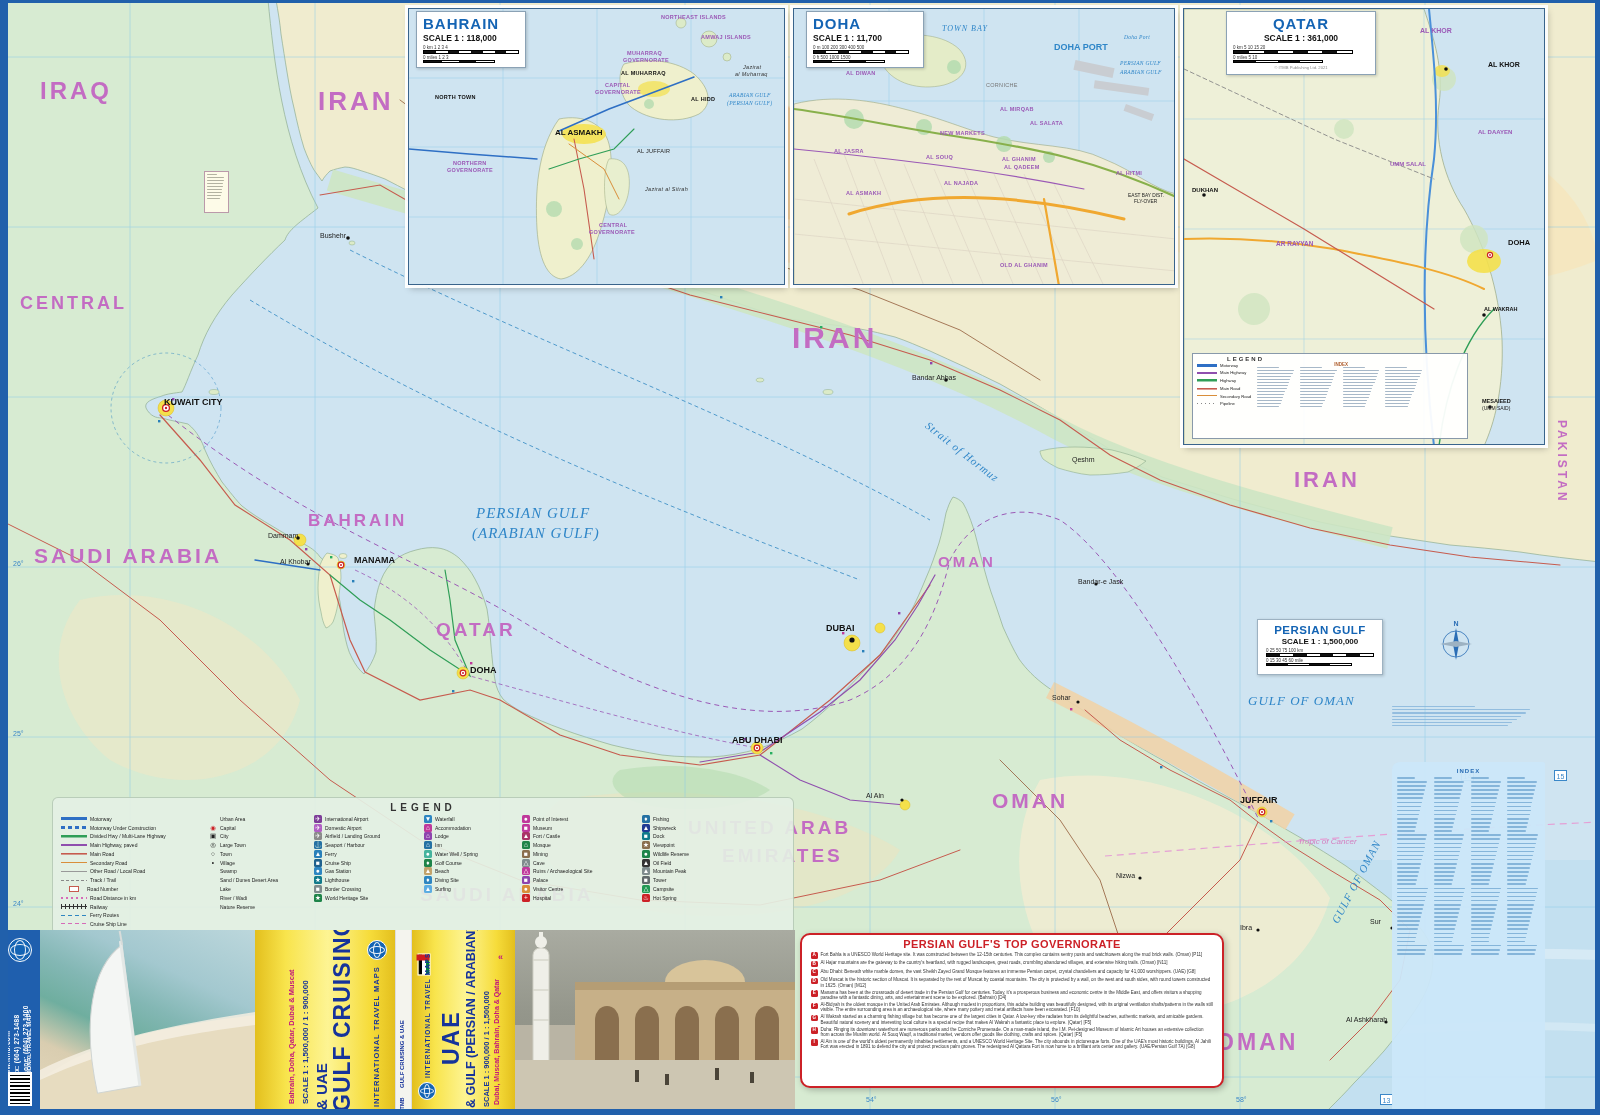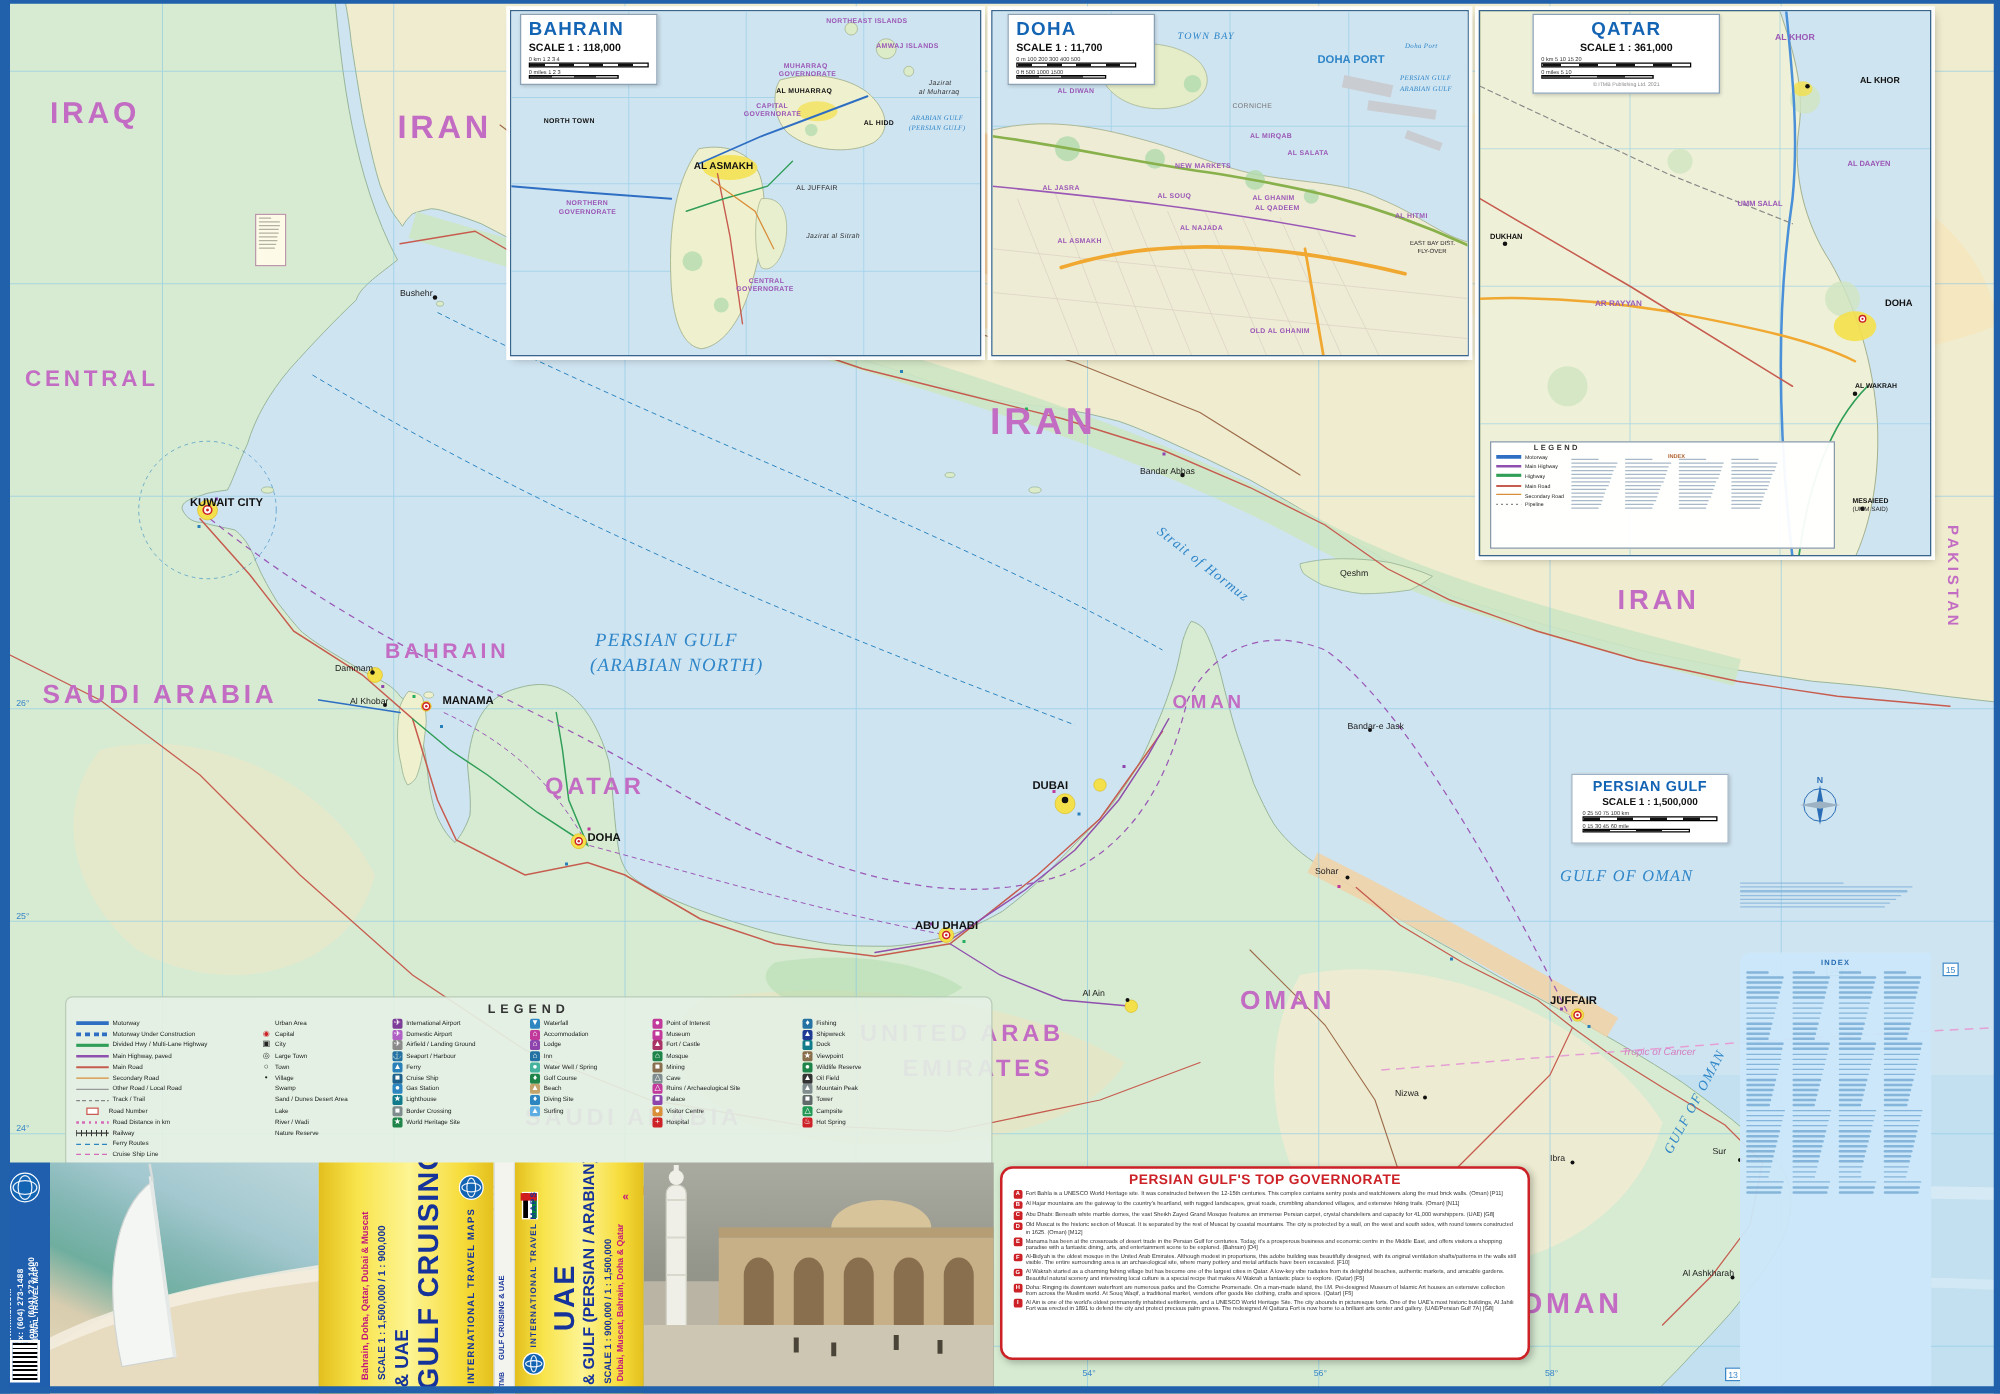--- a/index.html
+++ b/index.html
@@ -330,28 +330,28 @@
       <span class="lbl country" style="left: 436px; top: 620px; font-size: 19px;">QATAR</span>
       <span class="lbl country" style="left: 688px; top: 818px; font-size: 19px;">UNITED  ARAB</span>
       <span class="lbl country" style="left: 722px; top: 846px; font-size: 19px;">EMIRATES</span>
       <span class="lbl country" style="left: 938px; top: 554px; font-size: 15px;">OMAN</span>
       <span class="lbl country" style="left: 992px; top: 790px; font-size: 21px;">OMAN</span>
       <span class="lbl country" style="left: 1216px; top: 1030px; font-size: 23px;">OMAN</span>
       <span class="lbl country" style="left: 1568px; top: 420px; font-size: 12px; transform: rotate(90deg); transform-origin: left top;">PAKISTAN</span>
     </div>
   <div class="abs" style="left:0;top:0;width:1600px;height:1115px;">
       <span class="lbl sea" style="left: 476px; top: 506px; font-size: 15px;">PERSIAN GULF</span>
-      <span class="lbl sea" style="left: 472px; top: 526px; font-size: 15px;">(ARABIAN NORTH)</span>
+      <span class="lbl sea" style="left: 472px; top: 526px; font-size: 15px;">(ARABIAN GULF)</span>
       <span class="lbl sea" style="left: 1248px; top: 694px; font-size: 13px;">GULF OF OMAN</span>
       <span class="lbl sea" style="left: 1330px; top: 920px; font-size: 11px; transform: rotate(-62deg); transform-origin: left top;">GULF OF OMAN</span>
       <span class="lbl sea" style="left: 930px; top: 420px; font-size: 11px; transform: rotate(38deg); transform-origin: left top;">Strait of Hormuz</span>
       <span class="lbl tropic" style="left: 1298px; top: 838px; font-size: 8px;">Tropic of Cancer</span>
     </div>
   <div class="abs" style="left:0;top:0;width:1600px;height:1115px;">
-      <span class="lbl cap" style="left: 124px; top: 398px; padding-left: 28px;">KUWAIT CITY</span>
+      <span class="lbl cap" style="left: 136px; top: 398px; padding-left: 28px;">KUWAIT CITY</span>
       <span class="lbl cap" style="left: 354px; top: 556px;">MANAMA</span>
       <span class="lbl cap" style="left: 470px; top: 666px;">DOHA</span>
       <span class="lbl cap" style="left: 732px; top: 736px;">ABU DHABI</span>
       <span class="lbl cap" style="left: 826px; top: 624px;">DUBAI</span>
       <span class="lbl cap" style="left: 1240px; top: 796px;">JUFFAIR</span>
     </div>
   <div class="abs" style="left:0;top:0;width:1600px;height:1115px;">
       <span class="lbl town" style="left: 268px; top: 532px;">Dammam</span>
       <span class="lbl town" style="left: 280px; top: 558px;">Al Khobar</span>
       <span class="lbl town" style="left: 320px; top: 232px;">Bushehr</span>

